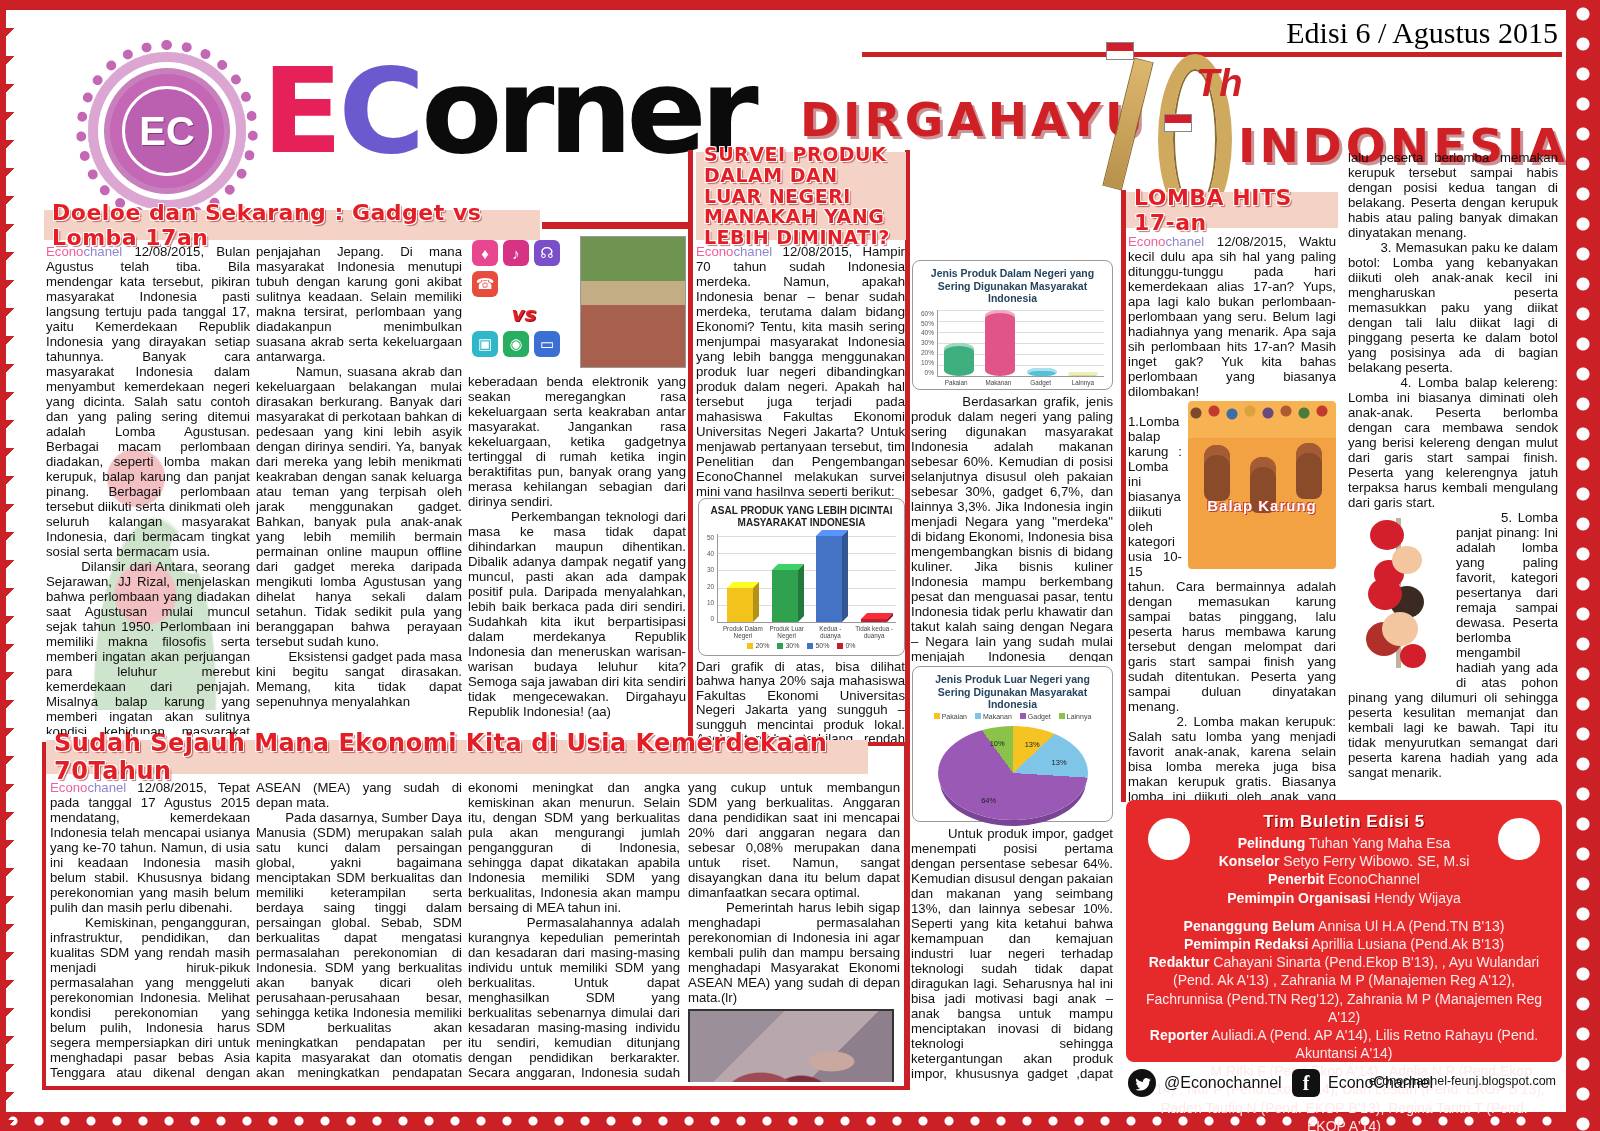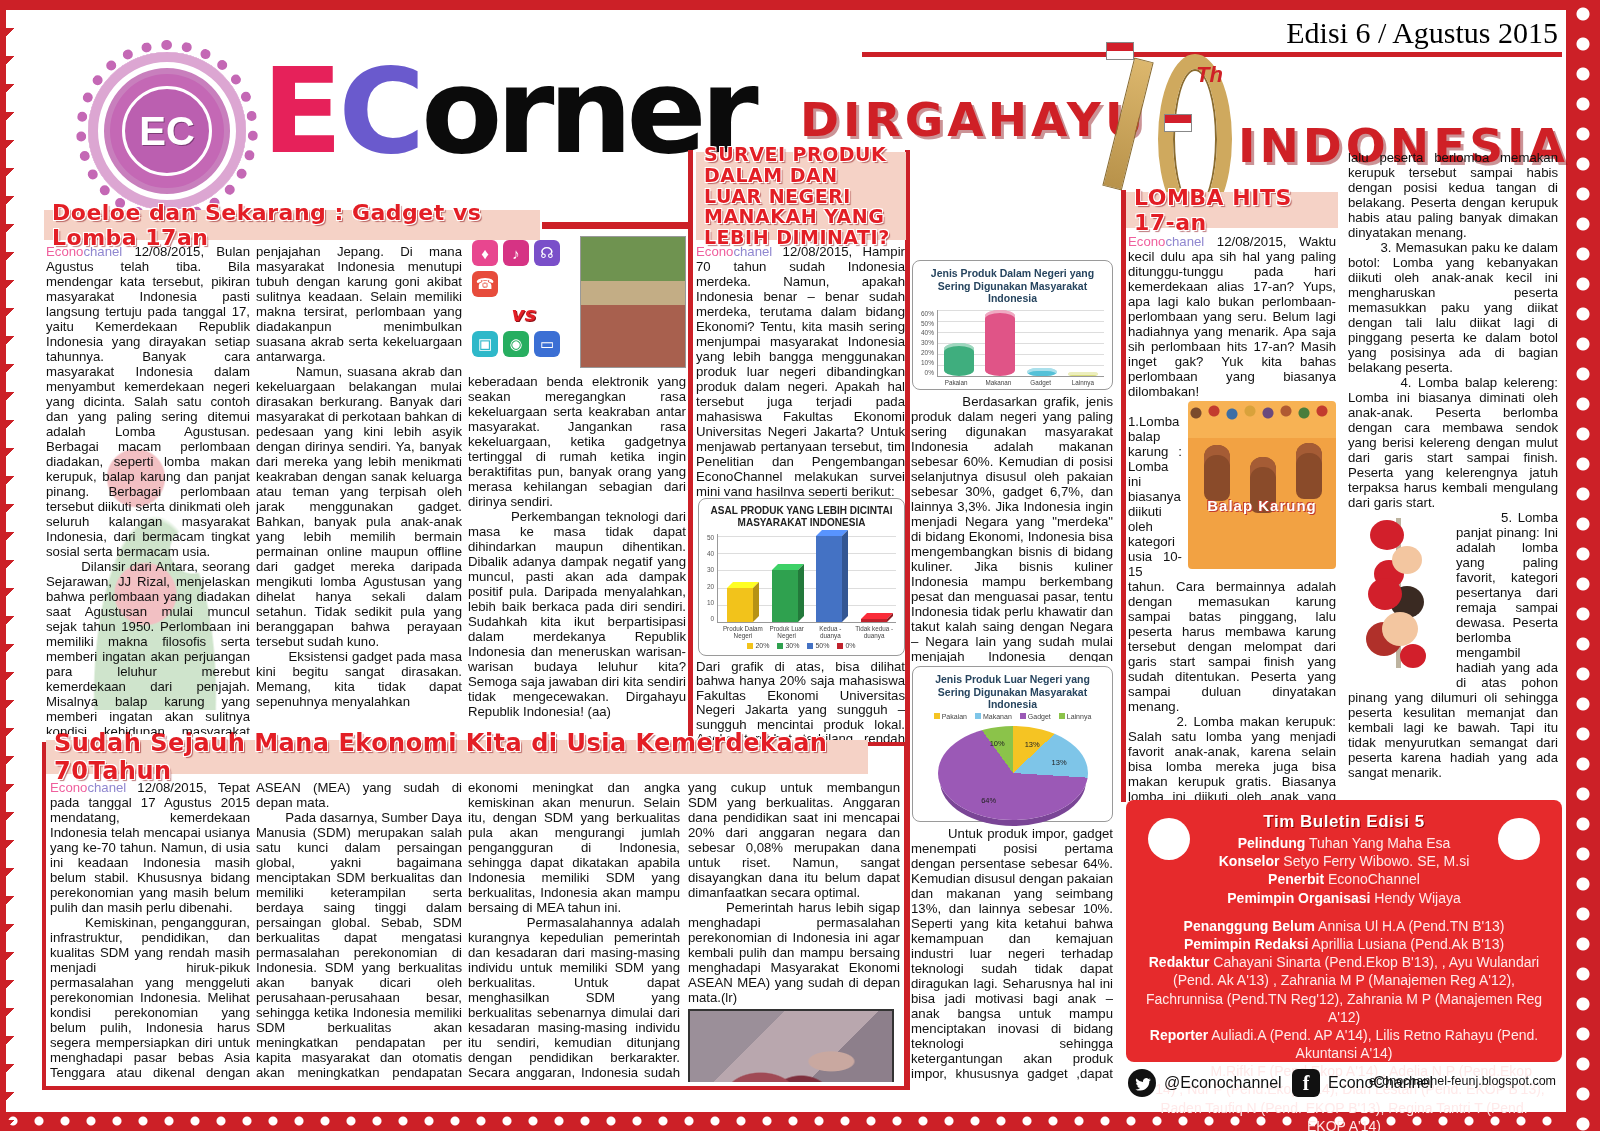--- a/index.html
+++ b/index.html
@@ -28,21 +28,21 @@
   .logo .le{color:#e6215a;} .logo .lc{color:#6a5acd;} .logo .lr{color:#0b0b0b;letter-spacing:-6px;}
   .edition{position:absolute;left:1160px;top:16px;width:398px;text-align:right;
     font-family:"Liberation Serif",serif;font-size:30px;color:#000;}
   .edition-rule{position:absolute;left:862px;top:52px;width:700px;height:5px;background:#cc2027;}
   .graffiti{font-family:"DejaVu Sans",sans-serif;font-weight:bold;color:#e31e25;letter-spacing:.5px;
     text-shadow:-1px -1px 0 #fff,1px -1px 0 #fff,-1px 1px 0 #fff,1px 1px 0 #fff,2px 2px 1px rgba(139,16,22,.55);}
   .banner-w1{position:absolute;left:800px;top:92px;font-size:47px;letter-spacing:4px;
     color:#cf2026;font-weight:900;font-family:"DejaVu Sans",sans-serif;text-shadow:3px 3px 0 rgba(139,16,22,.45);}
   .banner-w2{position:absolute;left:1238px;top:118px;font-size:47px;letter-spacing:4px;
     color:#cf2026;font-weight:900;font-family:"DejaVu Sans",sans-serif;text-shadow:3px 3px 0 rgba(139,16,22,.45);}
-  .banner-th{position:absolute;left:1196px;top:62px;font-size:22px;color:#cf2026;font-style:italic;font-weight:bold;}
+  .banner-th{position:absolute;left:1196px;top:62px;font-size:38px;color:#cf2026;font-style:italic;font-weight:bold;}
   .bamboo{position:absolute;left:1112px;top:50px;width:110px;height:150px;}
   .pole7{position:absolute;left:6px;top:8px;width:18px;height:130px;background:linear-gradient(#dcb76d,#b8924a);
     transform:rotate(14deg);border:1px solid #8a6c30;}
   .pole0{position:absolute;left:46px;top:4px;width:44px;height:140px;border:15px solid #cfa95e;border-radius:50%;
     box-shadow:inset 0 0 0 2px #8a6c30;}
   .flag{position:absolute;width:26px;height:16px;border:1px solid #888;}
   .flag .fr{height:50%;background:#d21f2b;} .flag .fw{height:50%;background:#fff;}
   
   .vrule{position:absolute;width:5px;background:#cc2027;}
   .hrule{position:absolute;height:7px;background:#cc2027;}

